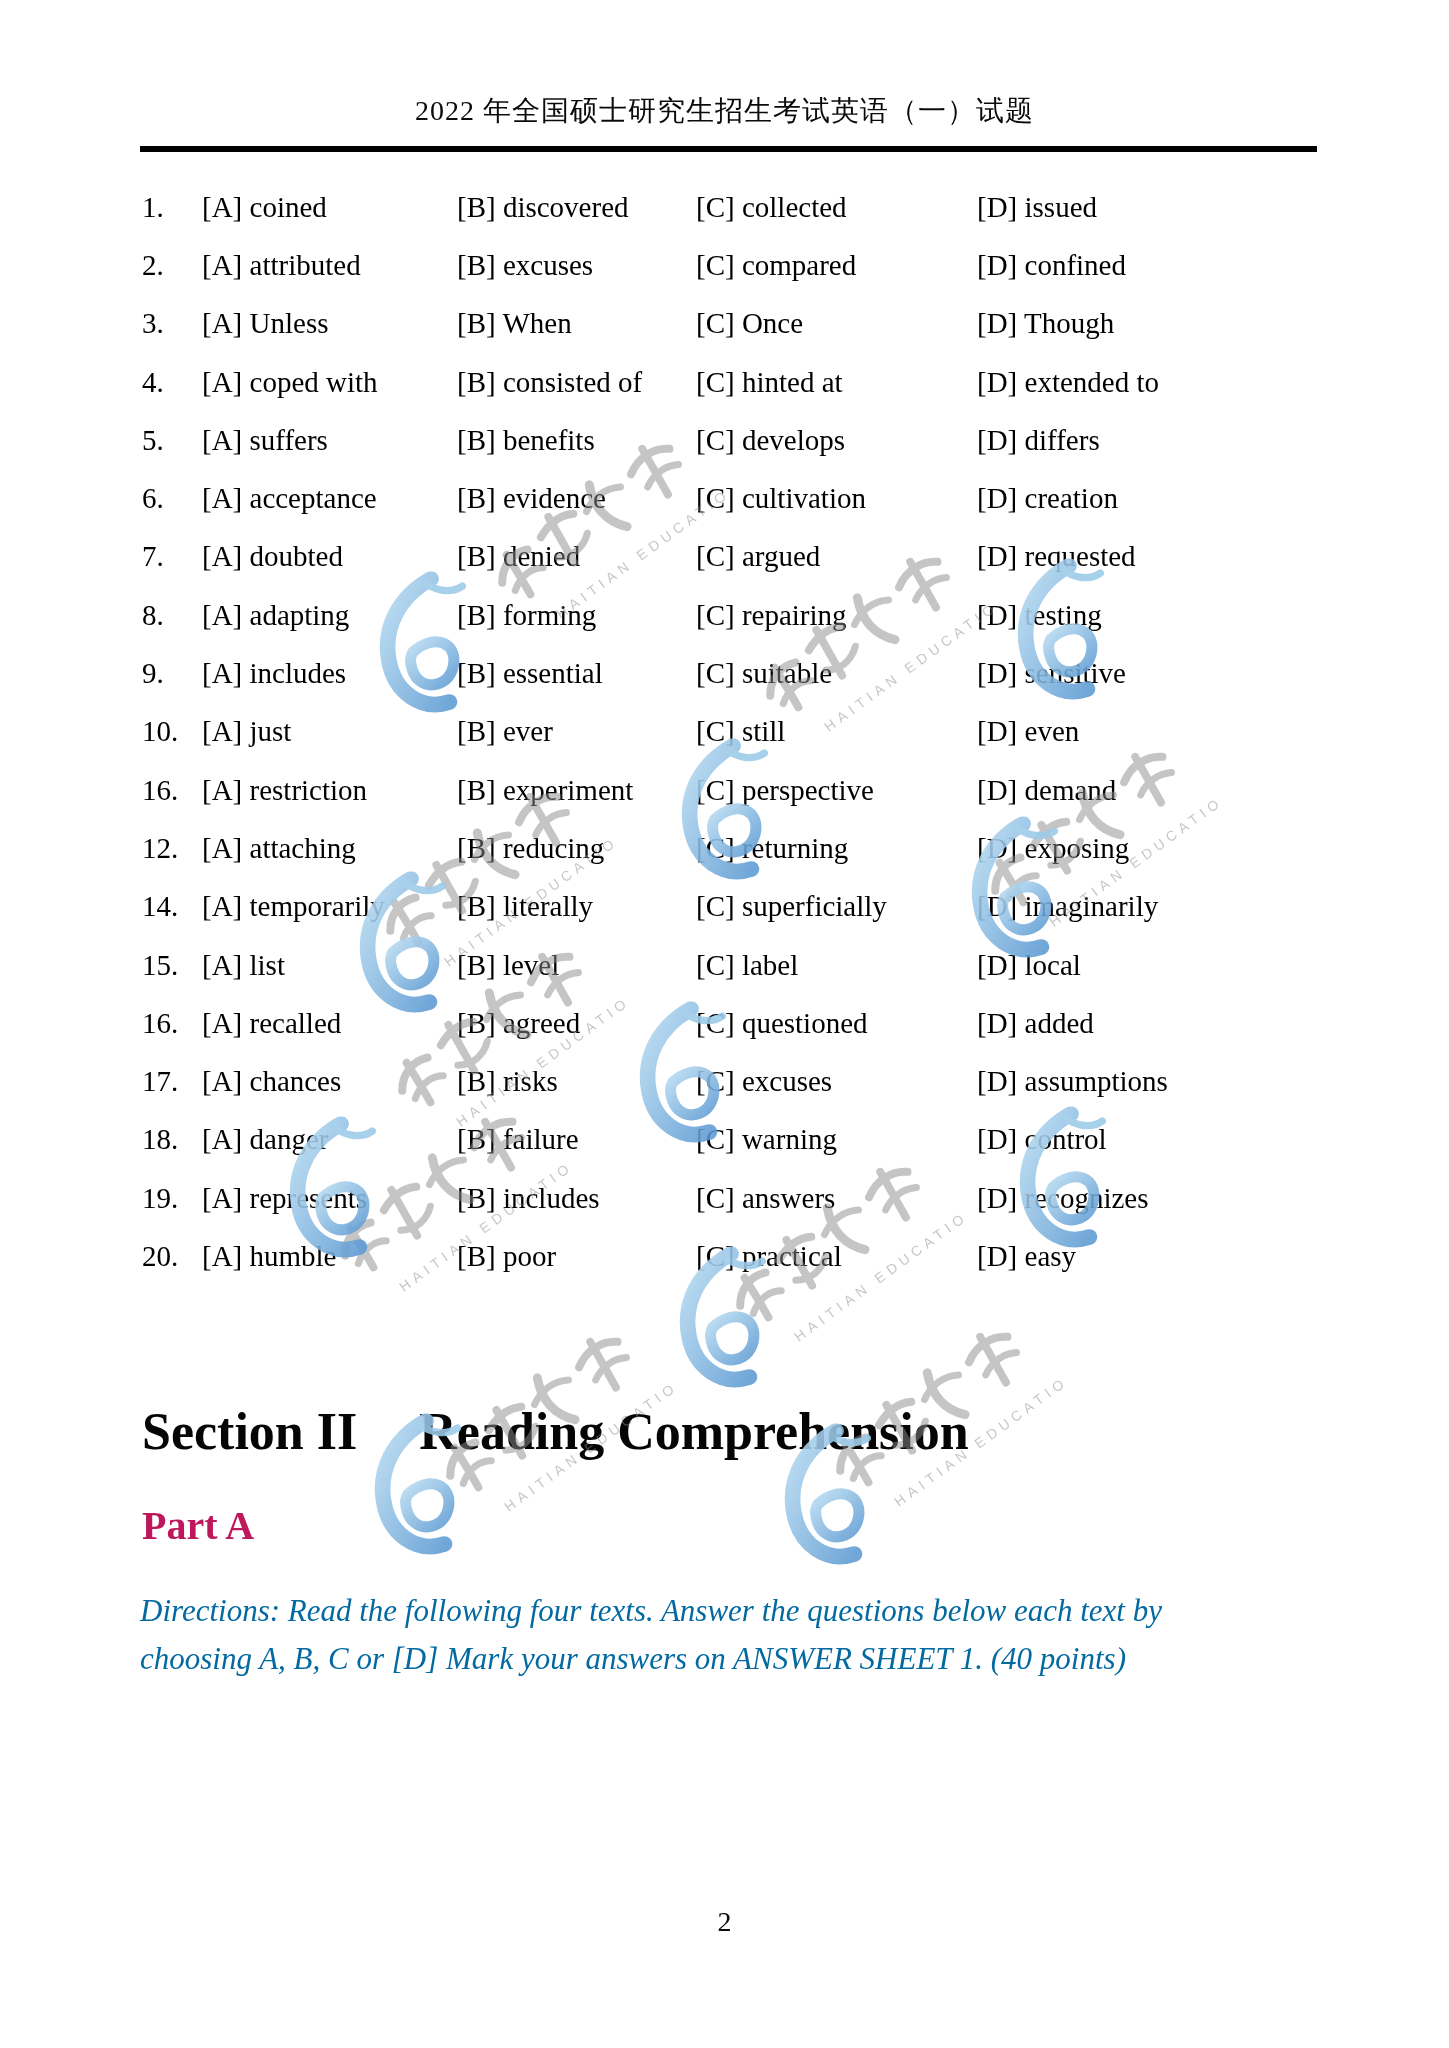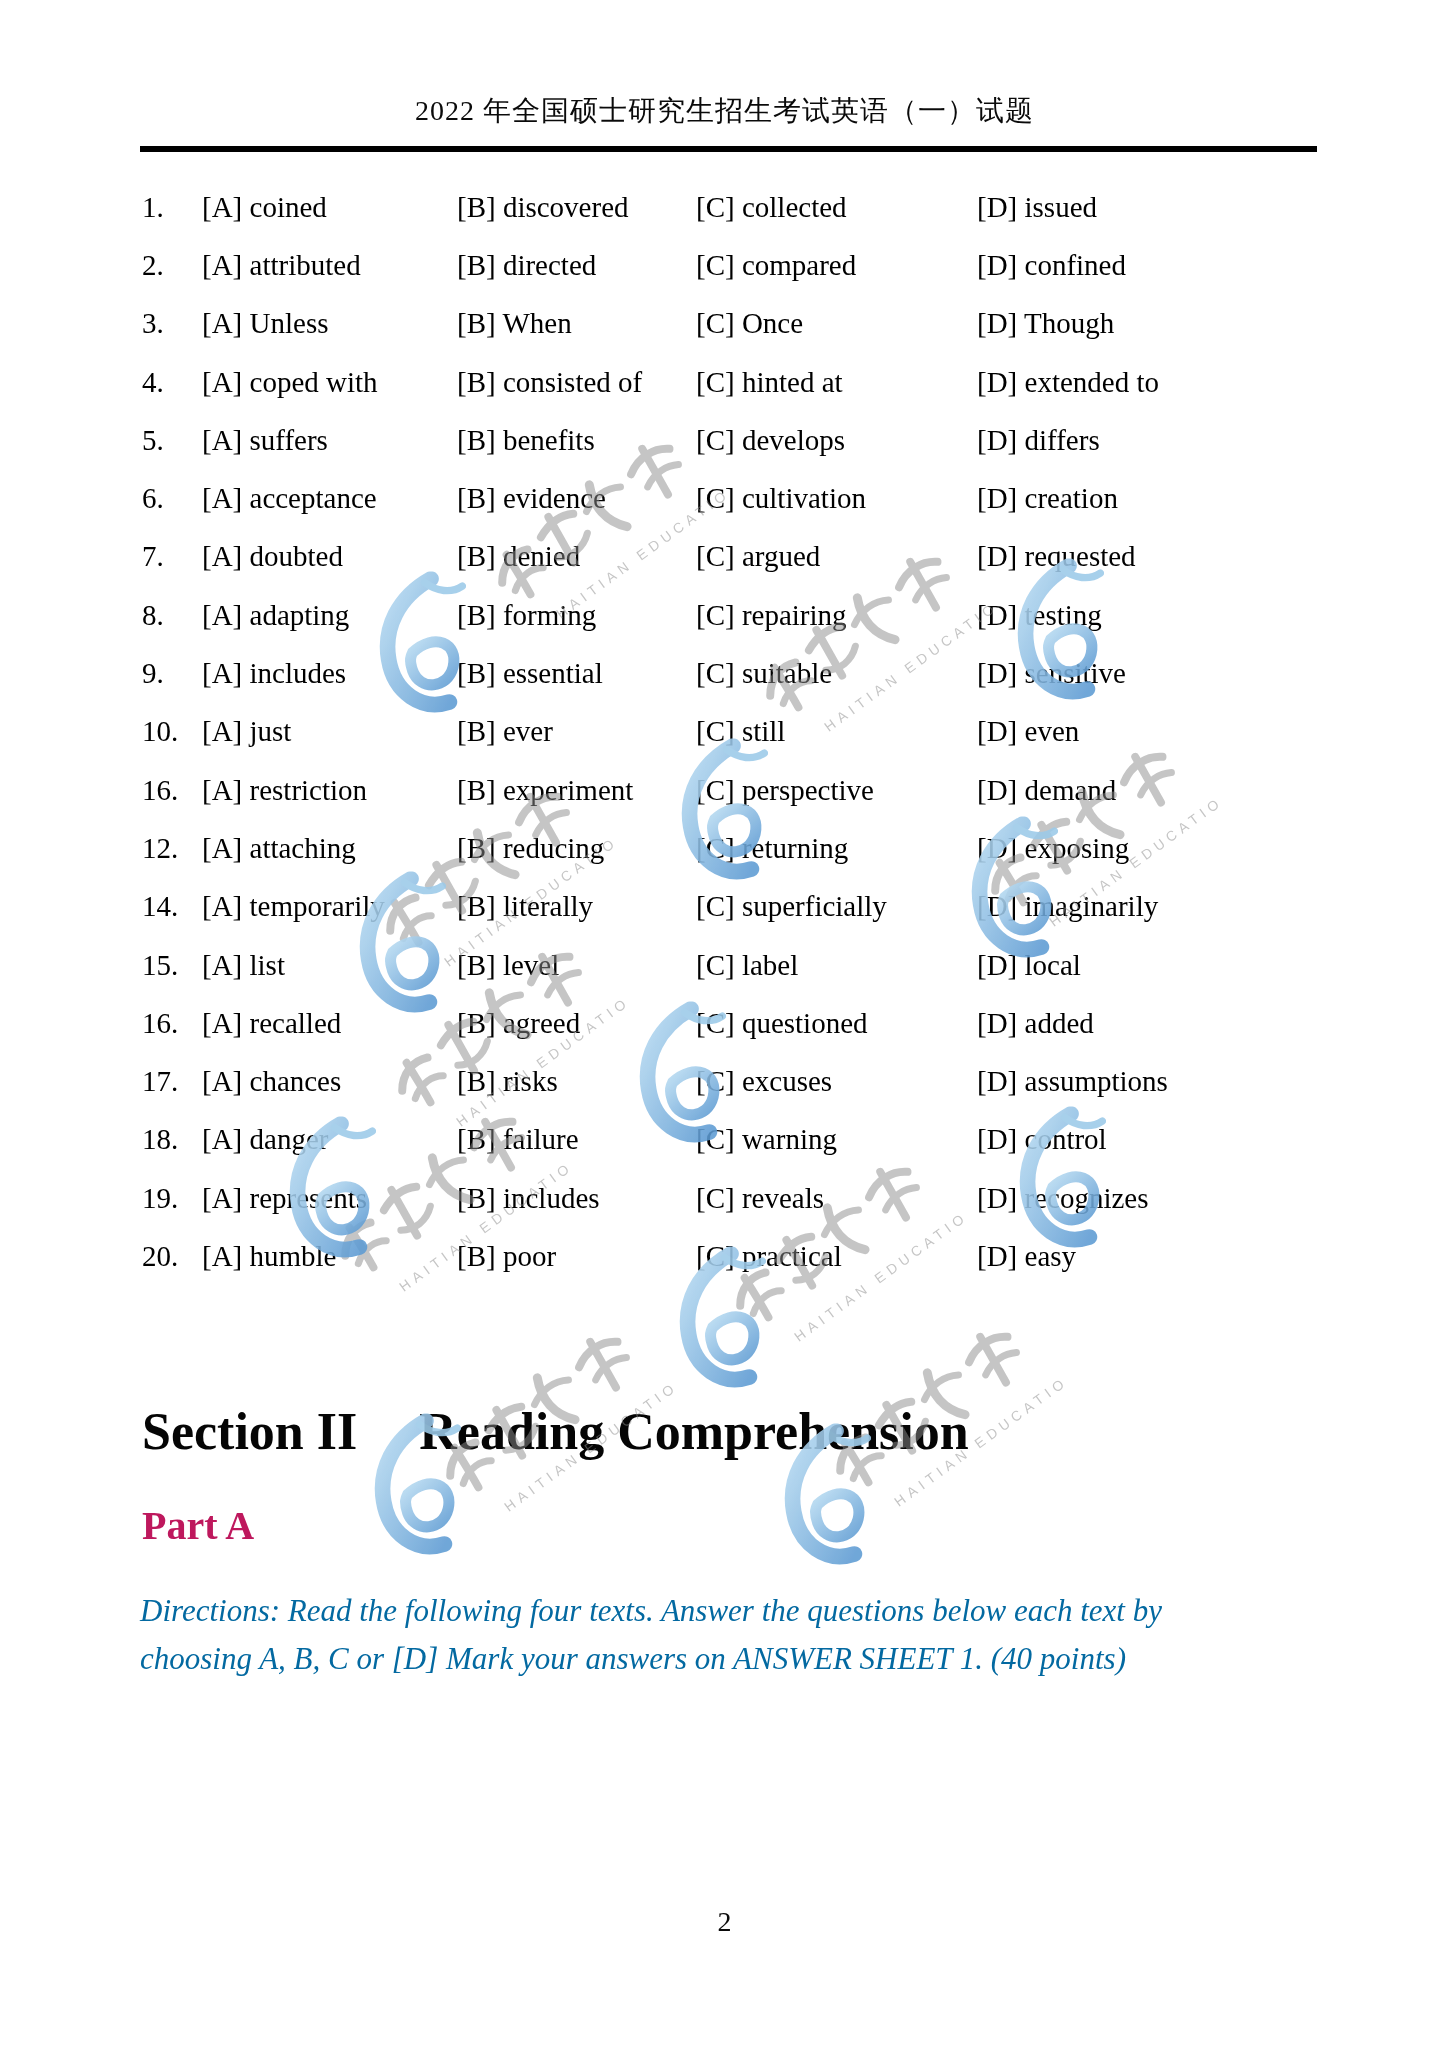--- a/index.html
+++ b/index.html
@@ -105,21 +105,21 @@
       <span class="q-no">1.</span>
       <span class="opt-a">[A] coined</span>
       <span class="opt-b">[B] discovered</span>
       <span class="opt-c">[C] collected</span>
       <span class="opt-d">[D] issued</span>
     </div>
 
     <div class="q-row">
       <span class="q-no">2.</span>
       <span class="opt-a">[A] attributed</span>
-      <span class="opt-b">[B] directed</span>
+      <span class="opt-b">[B] excuses</span>
       <span class="opt-c">[C] compared</span>
       <span class="opt-d">[D] confined</span>
     </div>
 
     <div class="q-row">
       <span class="q-no">3.</span>
       <span class="opt-a">[A] Unless</span>
       <span class="opt-b">[B] When</span>
       <span class="opt-c">[C] Once</span>
       <span class="opt-d">[D] Though</span>
@@ -235,21 +235,21 @@
       <span class="opt-a">[A] danger</span>
       <span class="opt-b">[B] failure</span>
       <span class="opt-c">[C] warning</span>
       <span class="opt-d">[D] control</span>
     </div>
 
     <div class="q-row">
       <span class="q-no">19.</span>
       <span class="opt-a">[A] represents</span>
       <span class="opt-b">[B] includes</span>
-      <span class="opt-c">[C] reveals</span>
+      <span class="opt-c">[C] answers</span>
       <span class="opt-d">[D] recognizes</span>
     </div>
 
     <div class="q-row">
       <span class="q-no">20.</span>
       <span class="opt-a">[A] humble</span>
       <span class="opt-b">[B] poor</span>
       <span class="opt-c">[C] practical</span>
       <span class="opt-d">[D] easy</span>
     </div>

